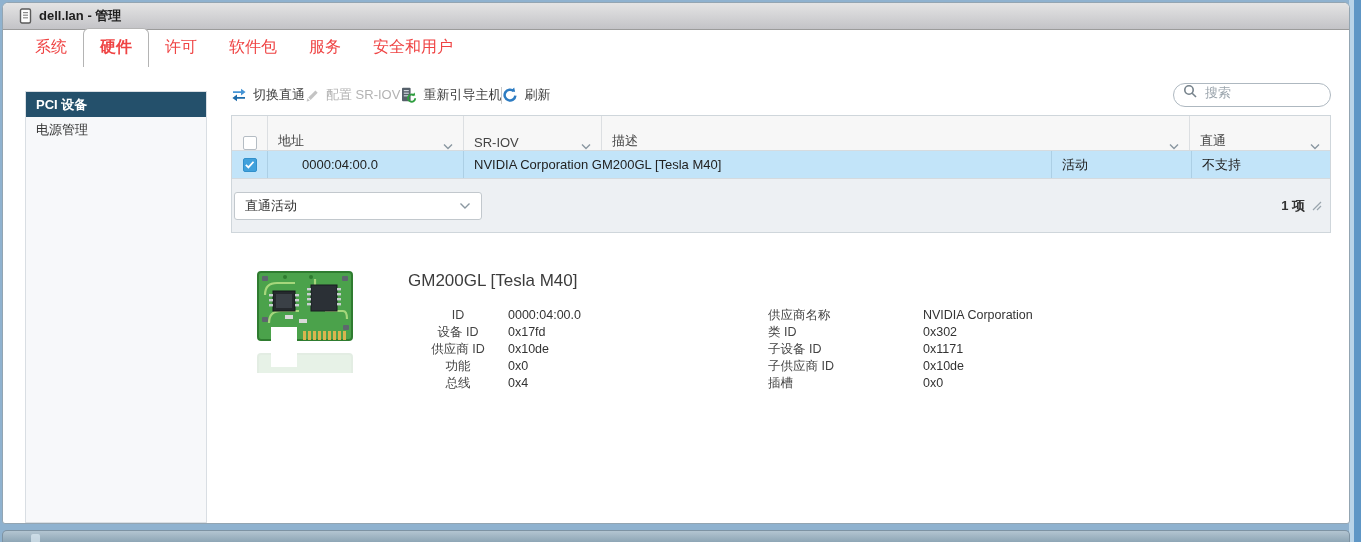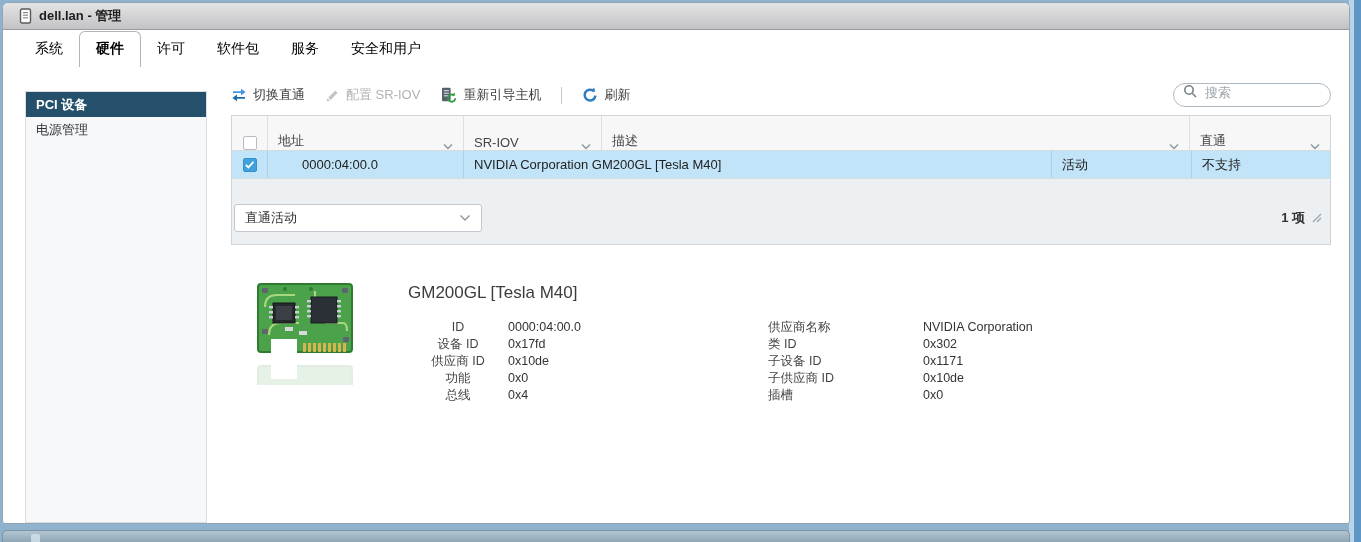--- a/index.html
+++ b/index.html
@@ -15,35 +15,35 @@
     box-sizing:border-box;overflow:hidden;
   }
   .titlebar{
     height:26px;display:flex;align-items:center;gap:7px;padding:0 16px;
     background:linear-gradient(#e4e4e4,#c3c3c7);
     border-bottom:1px solid #9b9b9b;border-radius:5px 5px 0 0;
   }
   .titlebar .title{font-size:13px;font-weight:bold;color:#1d1d1d;}
   
   .tabbar{height:37px;background:#fff;display:flex;align-items:flex-end;padding-left:16px;box-sizing:border-box;}
-  .tab{padding:8px 16px 9px 16px;font-size:14px;color:#000000;cursor:pointer;box-sizing:border-box;}
+  .tab{padding:8px 16px 9px 16px;font-size:16px;color:#ef4444;cursor:pointer;box-sizing:border-box;}
   .tab.active{
     border:1px solid #b4b4b4;border-bottom:none;border-radius:6px 6px 0 0;
     font-weight:bold;background:#fff;
   }
   
   .sidebar{
     position:absolute;left:22px;top:88px;width:182px;height:432px;
     background:#f7f8fa;border:1px solid #d9dee3;box-sizing:border-box;
   }
   .side-item{height:25px;line-height:25px;padding:0 10px;font-size:13px;color:#333;cursor:pointer;}
   .side-item.selected{background:#24506b;color:#fff;font-weight:bold;}
   
   .main{position:absolute;left:228px;top:76px;width:1100px;}
-  .toolbar{display:flex;align-items:center;height:24px;margin:4px 0 8px 0;gap:20px;}
+  .toolbar{display:flex;align-items:center;height:24px;margin:4px 0 8px 0;}
   .tbtn{display:flex;align-items:center;gap:6px;font-size:13px;color:#3d3d3d;cursor:pointer;white-space:nowrap;}
   .tbtn.disabled{color:#b3b3b3;cursor:default;}
   .tsep{width:1px;height:17px;background:#c9c9c9;}
   .searchbox{
     margin-left:auto;width:158px;height:24px;border:1px solid #aeb8c0;border-radius:13px;
     display:flex;align-items:flex-start;gap:6px;padding:0 9px;background:#fff;box-sizing:border-box;
   }
   .searchbox input{
     border:none;outline:none;flex:1;font-size:13px;color:#444;background:transparent;min-width:0;
     font-family:"Liberation Sans","DejaVu Sans",sans-serif;
@@ -60,21 +60,21 @@
   .c-desc{flex:1;}
   .c-sriov{width:138px;}
   .c-pass{width:140px;}
   .g-row{display:flex;height:27px;background:#c2e4f9;align-items:stretch;border-bottom:1px solid #d4dadf;}
   .g-cell{display:flex;align-items:center;padding:0 10px;font-size:13px;color:#222;border-right:1px solid rgba(70,110,140,.18);box-sizing:border-box;}
   .g-cell:last-child{border-right:none;}
   .cell-addr{padding-left:34px;}
   .checkbox{width:14px;height:14px;background:#fff;border:1px solid #b5bdc4;border-radius:2px;box-sizing:border-box;}
   .checkbox.checked{background:#41a1dc;border-color:#3290cb;display:flex;align-items:center;justify-content:center;}
   
-  .filterbar{display:flex;align-items:center;background:#edf0f3;height:53px;padding:12px 8px 0 2px;}
+  .filterbar{display:flex;align-items:center;background:#edf0f3;height:53px;padding:0 8px 0 2px;}
   .select{
     width:248px;height:28px;background:#fff;border:1px solid #c2c8cd;border-radius:3px;
     display:flex;align-items:center;padding:0 10px;font-size:13px;color:#333;box-sizing:border-box;cursor:pointer;
   }
   .select .chev{margin-left:auto;}
   .count{margin-left:auto;font-size:13px;font-weight:bold;color:#333;margin-right:6px;}
   
   .details{display:flex;margin-top:34px;margin-left:24px;}
   .cardpic{width:100px;}
   .reflection{height:26px;overflow:hidden;opacity:.13;}

